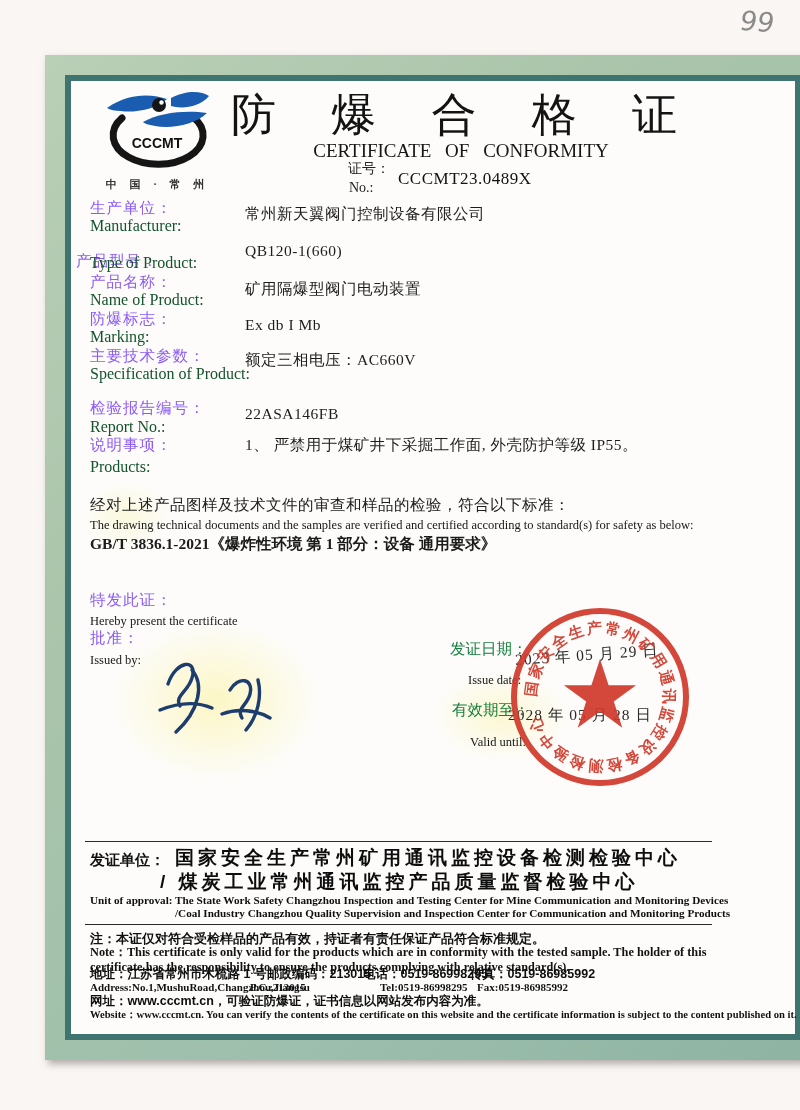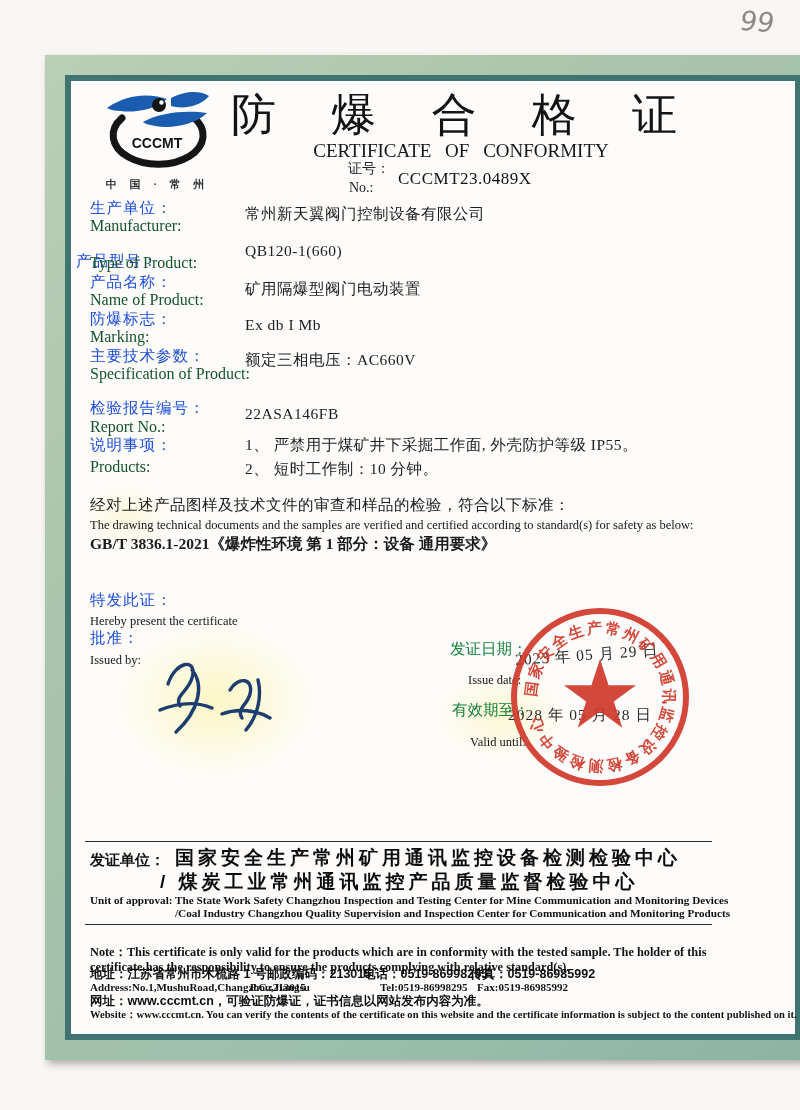--- a/index.html
+++ b/index.html
@@ -26,21 +26,21 @@
   .content{position:absolute;left:0;top:0;width:648px;height:953px;}
   .abs{position:absolute;white-space:nowrap;}
   .blob{position:absolute;border-radius:50%;pointer-events:none;}
   
   .title-cn{font-size:45px;letter-spacing:22px;color:#131313;text-align:center;width:460px;}
   .title-en{font-size:19px;word-spacing:9px;color:#161616;text-align:center;width:460px;}
   .certno-lab{font-size:14px;color:#222;}
   .certno-val{font-size:17px;color:#111;letter-spacing:.5px;}
   .logo-sub{font-size:11px;font-weight:bold;letter-spacing:5px;color:#333;text-align:center;width:125px;}
   
-  .lab-cn{font-size:15.5px;color:#1d4ed8;letter-spacing:1px;}
+  .lab-cn{font-size:15.5px;color:#8b5cf6;letter-spacing:1px;}
   .lab-en{font-size:16px;color:#14532d;}
   .val{font-size:15.5px;color:#1d1d1d;letter-spacing:.5px;}
   
   .decl-cn{font-size:15.5px;letter-spacing:.5px;color:#202020;}
   .decl-en{font-size:12.5px;color:#161616;}
   .std{font-size:15.5px;font-weight:bold;color:#1b1b1b;}
   
   .iss-cn{font-size:15.5px;color:#15803d;}
   .iss-en{font-size:12.5px;color:#161616;}
   .date-val{font-size:15.5px;color:#2a2a2a;letter-spacing:1px;}
@@ -107,21 +107,20 @@
       <div class="abs lab-en" style="left:19px;top:284px;">Specification of Product:</div>
       <div class="abs val" style="left:174px;top:269px;">额定三相电压：AC660V</div>
 
       <div class="abs lab-cn" style="left:19px;top:317px;">检验报告编号：</div>
       <div class="abs lab-en" style="left:19px;top:337px;">Report No.:</div>
       <div class="abs val" style="left:174px;top:324px;">22ASA146FB</div>
 
       <div class="abs lab-cn" style="left:19px;top:354px;">说明事项：</div>
       <div class="abs lab-en" style="left:19px;top:377px;">Products:</div>
       <div class="abs val" style="left:174px;top:354px;">1、 严禁用于煤矿井下采掘工作面, 外壳防护等级 IP55。</div>
-      <div class="abs val" style="left:174px;top:378px;">2、 短时工作制：10 分钟。</div>
 
       <div class="abs decl-cn" style="left:19px;top:414px;">经对上述产品图样及技术文件的审查和样品的检验，符合以下标准：</div>
       <div class="abs decl-en" style="left:19px;top:437px;">The drawing technical documents and the samples are verified and certified according to standard(s) for safety as below:</div>
       <div class="abs std" style="left:19px;top:453px;">GB/T 3836.1-2021《爆炸性环境  第 1 部分：设备  通用要求》</div>
 
       <div class="abs lab-cn" style="left:19px;top:509px;">特发此证：</div>
       <div class="abs iss-en" style="left:19px;top:533px;">Hereby present the certificate</div>
       <div class="abs lab-cn" style="left:19px;top:547px;">批准：</div>
       <div class="abs iss-en" style="left:19px;top:572px;">Issued by:</div>
 
@@ -155,20 +154,21 @@
       </svg>
 
       <div class="sep" style="left:14px;top:760px;width:627px;"></div>
       <div class="abs unit-lab" style="left:19px;top:770px;">发证单位：</div>
       <div class="abs unit-cn" style="left:104px;top:764px;">国家安全生产常州矿用通讯监控设备检测检验中心</div>
       <div class="abs unit-cn" style="left:89px;top:788px;">/ 煤炭工业常州通讯监控产品质量监督检验中心</div>
       <div class="abs unit-en" style="left:104px;top:826px;">/Coal Industry Changzhou Quality Supervision and Inspection Center for Communication and Monitoring Products</div>
       <div class="abs unit-en" style="left:19px;top:813px;">Unit of approval: The State Work Safety Changzhou Inspection and Testing Center for Mine Communication and Monitoring Devices</div>
       <div class="sep" style="left:14px;top:843px;width:627px;"></div>
 
+      <div class="abs note-cn" style="left:19px;top:849px;">注：本证仅对符合受检样品的产品有效，持证者有责任保证产品符合标准规定。</div>
       <div class="abs note-en" style="left:19px;top:864px;">Note：This certificate is only valid for the products which are in conformity with the tested sample. The holder of this certificate has the responsibility to ensure the products complying with relative standard(s).</div>
 
       <div class="abs addr-cn" style="left:19px;top:885px;">地址：江苏省常州市木梳路 1 号</div>
       <div class="abs addr-cn" style="left:196px;top:885px;">邮政编码：213015</div>
       <div class="abs addr-cn" style="left:292px;top:885px;">电话：0519-86998295</div>
       <div class="abs addr-cn" style="left:399px;top:885px;">传真：0519-86985992</div>
 
       <div class="abs addr-en" style="left:19px;top:900px;">Address:No.1,MushuRoad,Changzhou,Jiangsu</div>
       <div class="abs addr-en" style="left:179px;top:900px;">P.C.:213015</div>
       <div class="abs addr-en" style="left:309px;top:900px;">Tel:0519-86998295</div>

